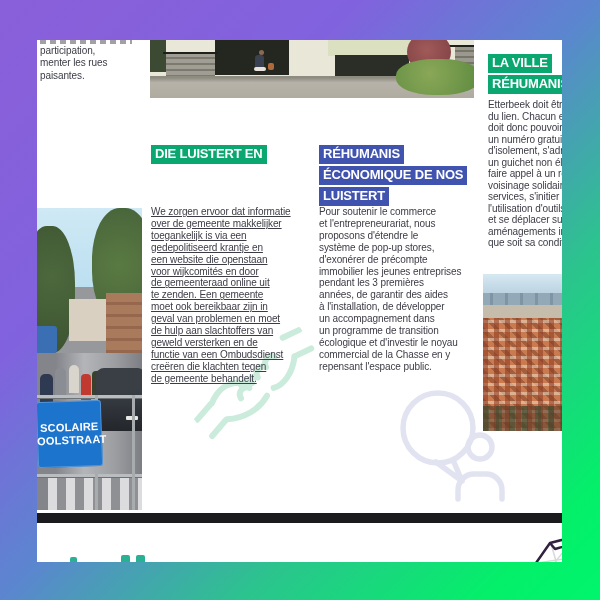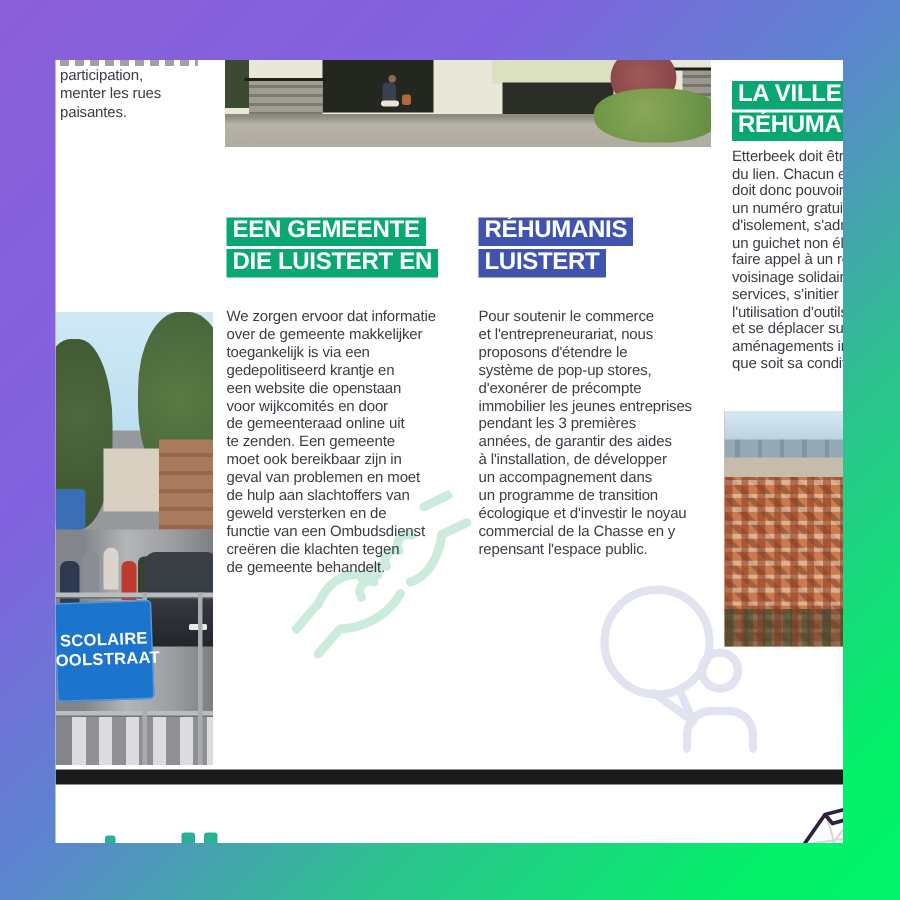--- a/index.html
+++ b/index.html
@@ -18,21 +18,21 @@
     letter-spacing:-0.1px;z-index:4;
   }
   .frag-text{font-size:10px;line-height:12.4px;color:#3c3c46;white-space:pre;letter-spacing:-0.1px;z-index:4;}
   .cut-line{
     height:4px;width:92px;opacity:.55;
     background:repeating-linear-gradient(90deg,#57525c 0 6px,transparent 6px 10px);
   }
   .heading{z-index:5;}
   .heading .hl{margin:0 0 2px 0;line-height:0;}
   .heading .hl span{
-    display:inline-block;color:#fff;font-weight:bold;font-size:16px;line-height:14px;
+    display:inline-block;color:#fff;font-weight:bold;font-size:13px;line-height:14px;
     padding:2px 4px 3px 4px;letter-spacing:-0.2px;white-space:nowrap;
   }
   .hl-green span{background:#0ba770;}
   .hl-indigo span{background:#4053ae;}
   .photo{overflow:hidden;z-index:1;}
   
   .p-top{background:#b4b1a8;}
   .p-top .wall{position:absolute;left:0;top:0;right:0;height:62%;background:#e9e7d8;}
   .p-top .foliageL{position:absolute;left:-2%;top:0;width:7%;height:55%;background:#3d4a33;}
   .p-top .door1{position:absolute;left:20%;top:0;width:23%;height:60%;background:#24271f;}
@@ -148,42 +148,42 @@
   <svg class="abs icon-svg" style="left:361px;top:346px;" width="115" height="122" viewBox="0 0 115 122">
     <g fill="none" stroke="#e2e3f1" stroke-width="5.5" stroke-linecap="round" stroke-linejoin="round">
       <circle cx="40" cy="42" r="35"></circle>
       <path d="M55 74 L64 95 L38 76"></path>
       <circle cx="82" cy="61" r="12"></circle>
       <path d="M60 113 L60 104 a16 16 0 0 1 16 -16 h12 a16 16 0 0 1 16 16 v9"></path>
     </g>
   </svg>
 
   <div class="abs heading" style="left:114px;top:105px;">
-    <div class="hl hl-green"><span>EEN GEMEENTE</span></div>
     <div class="hl hl-green"><span>DIE LUISTERT EN</span></div>
   </div>
 
-  <div class="abs body-text" style="left:114px;top:166px;">We zorgen ervoor dat informatie
+  <div class="abs body-text" style="left:114px;top:166px;text-decoration:underline;">We zorgen ervoor dat informatie
 over de gemeente makkelijker
 toegankelijk is via een
 gedepolitiseerd krantje en
 een website die openstaan
 voor wijkcomités en door
 de gemeenteraad online uit
 te zenden. Een gemeente
 moet ook bereikbaar zijn in
 geval van problemen en moet
 de hulp aan slachtoffers van
 geweld versterken en de
 functie van een Ombudsdienst
 creëren die klachten tegen
 de gemeente behandelt.</div>
 
   <div class="abs heading" style="left:282px;top:105px;">
     <div class="hl hl-indigo"><span>RÉHUMANIS</span></div>
+    <div class="hl hl-indigo"><span>ÉCONOMIQUE DE NOS</span></div>
     <div class="hl hl-indigo"><span>LUISTERT</span></div>
   </div>
 
   <div class="abs body-text" style="left:282px;top:166px;">Pour soutenir le commerce
 et l'entrepreneurariat, nous
 proposons d'étendre le
 système de pop-up stores,
 d'exonérer de précompte
 immobilier les jeunes entreprises
 pendant les 3 premières

